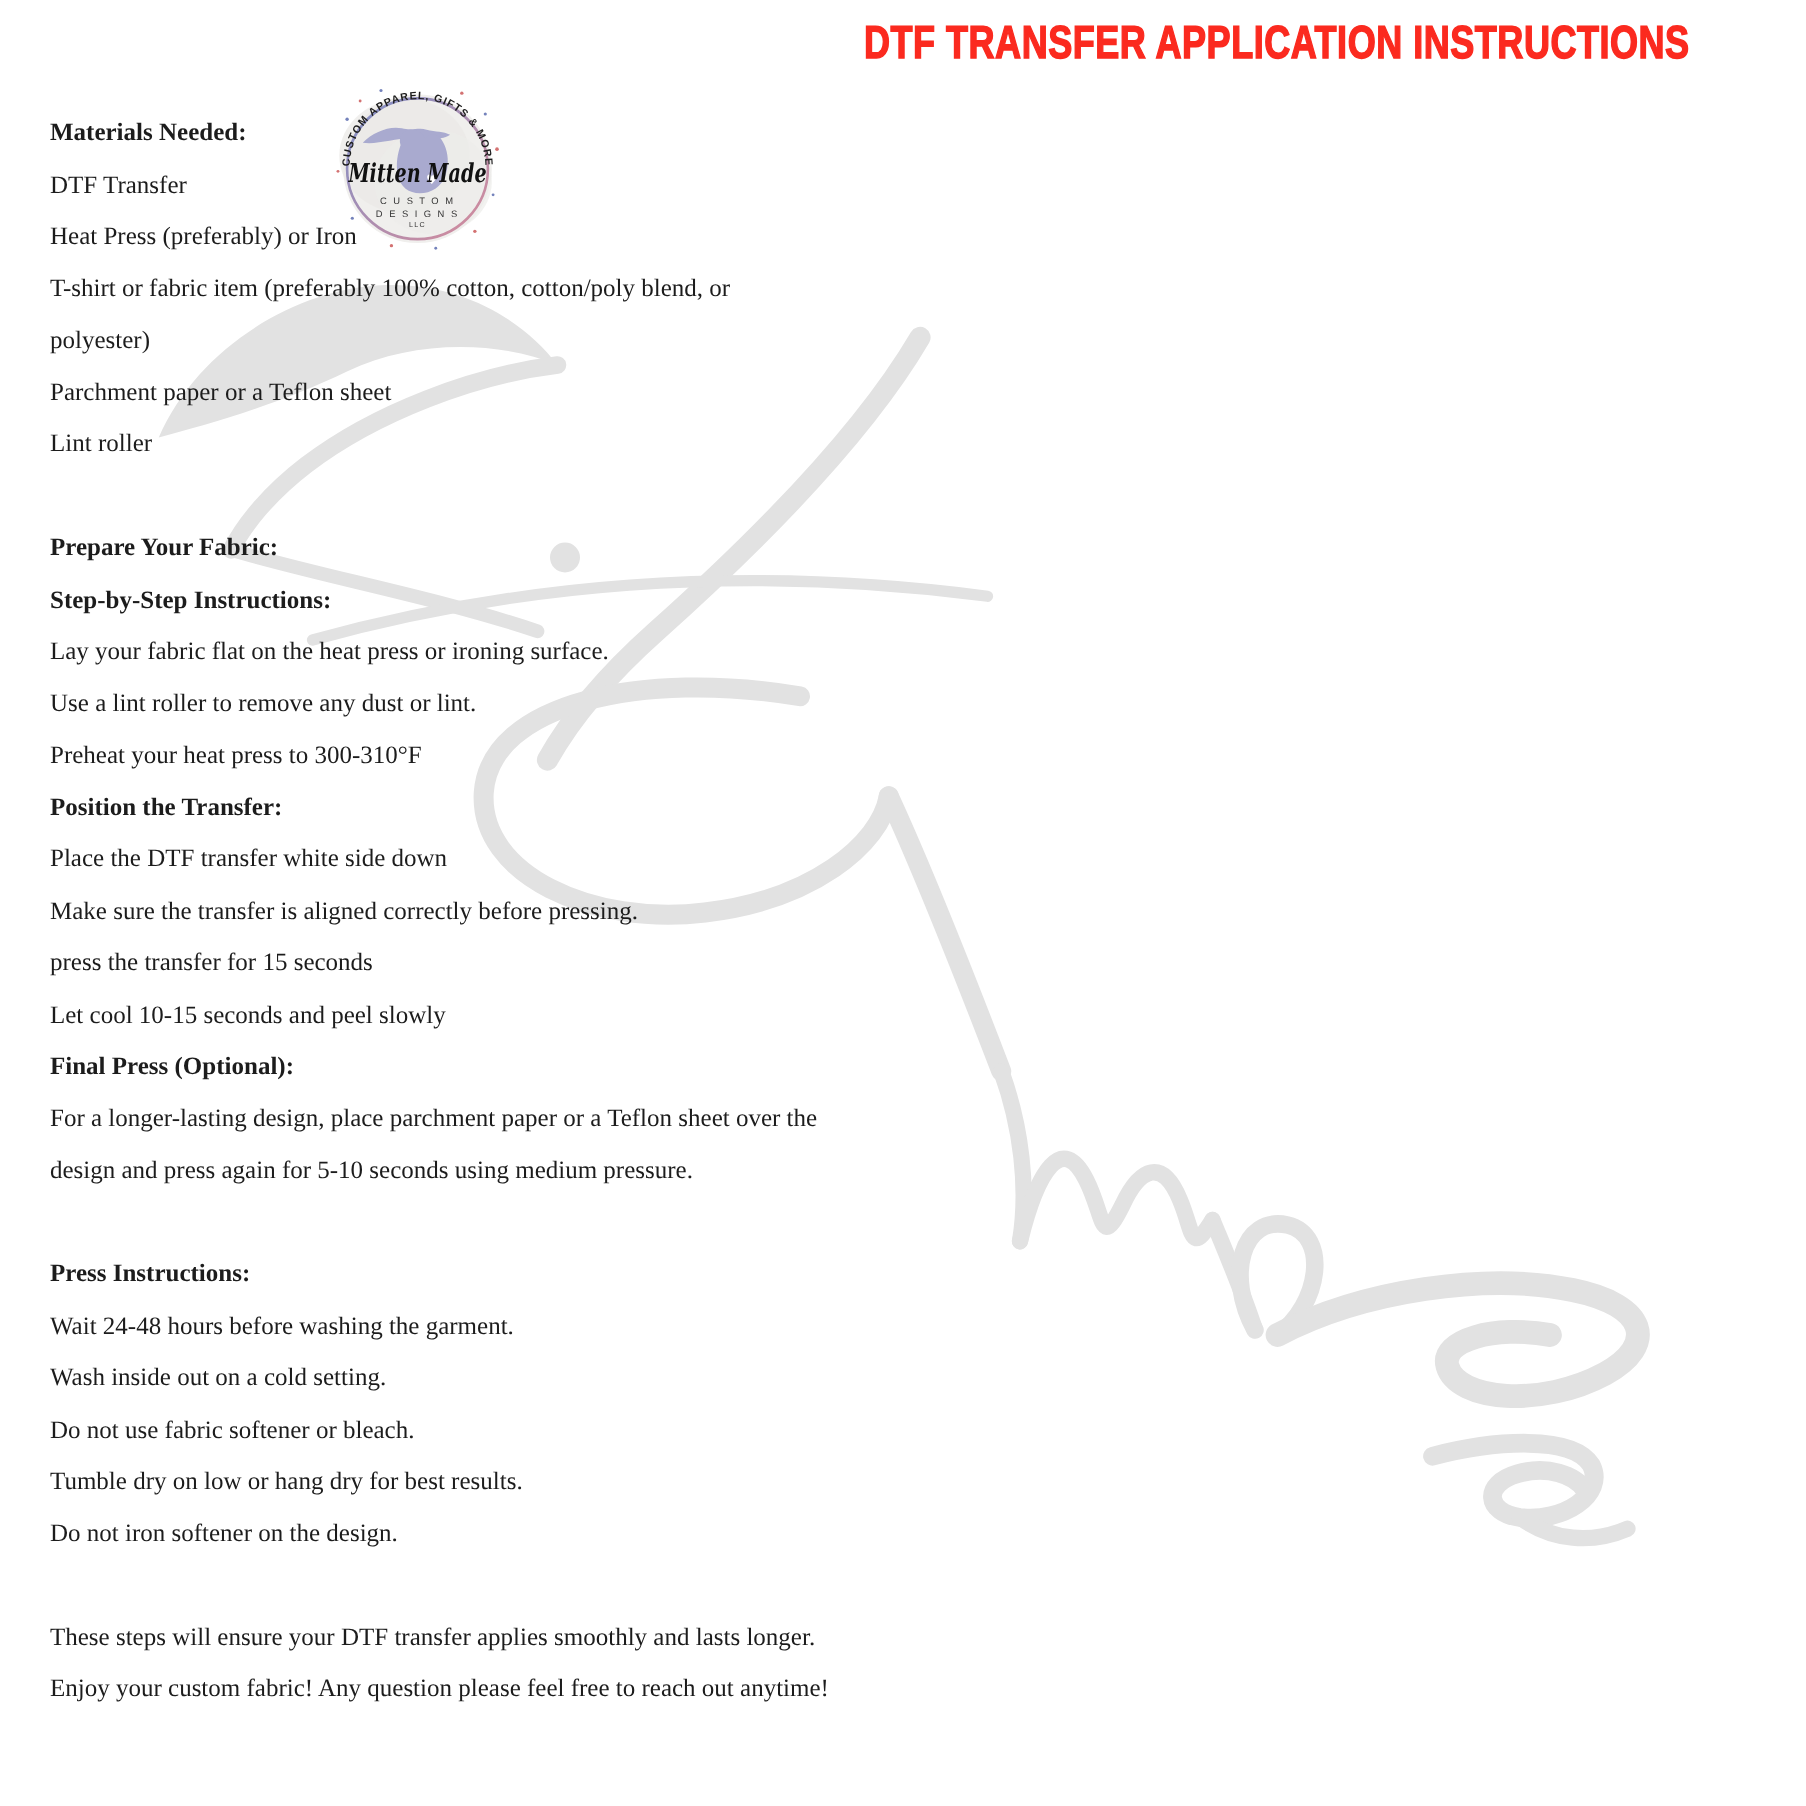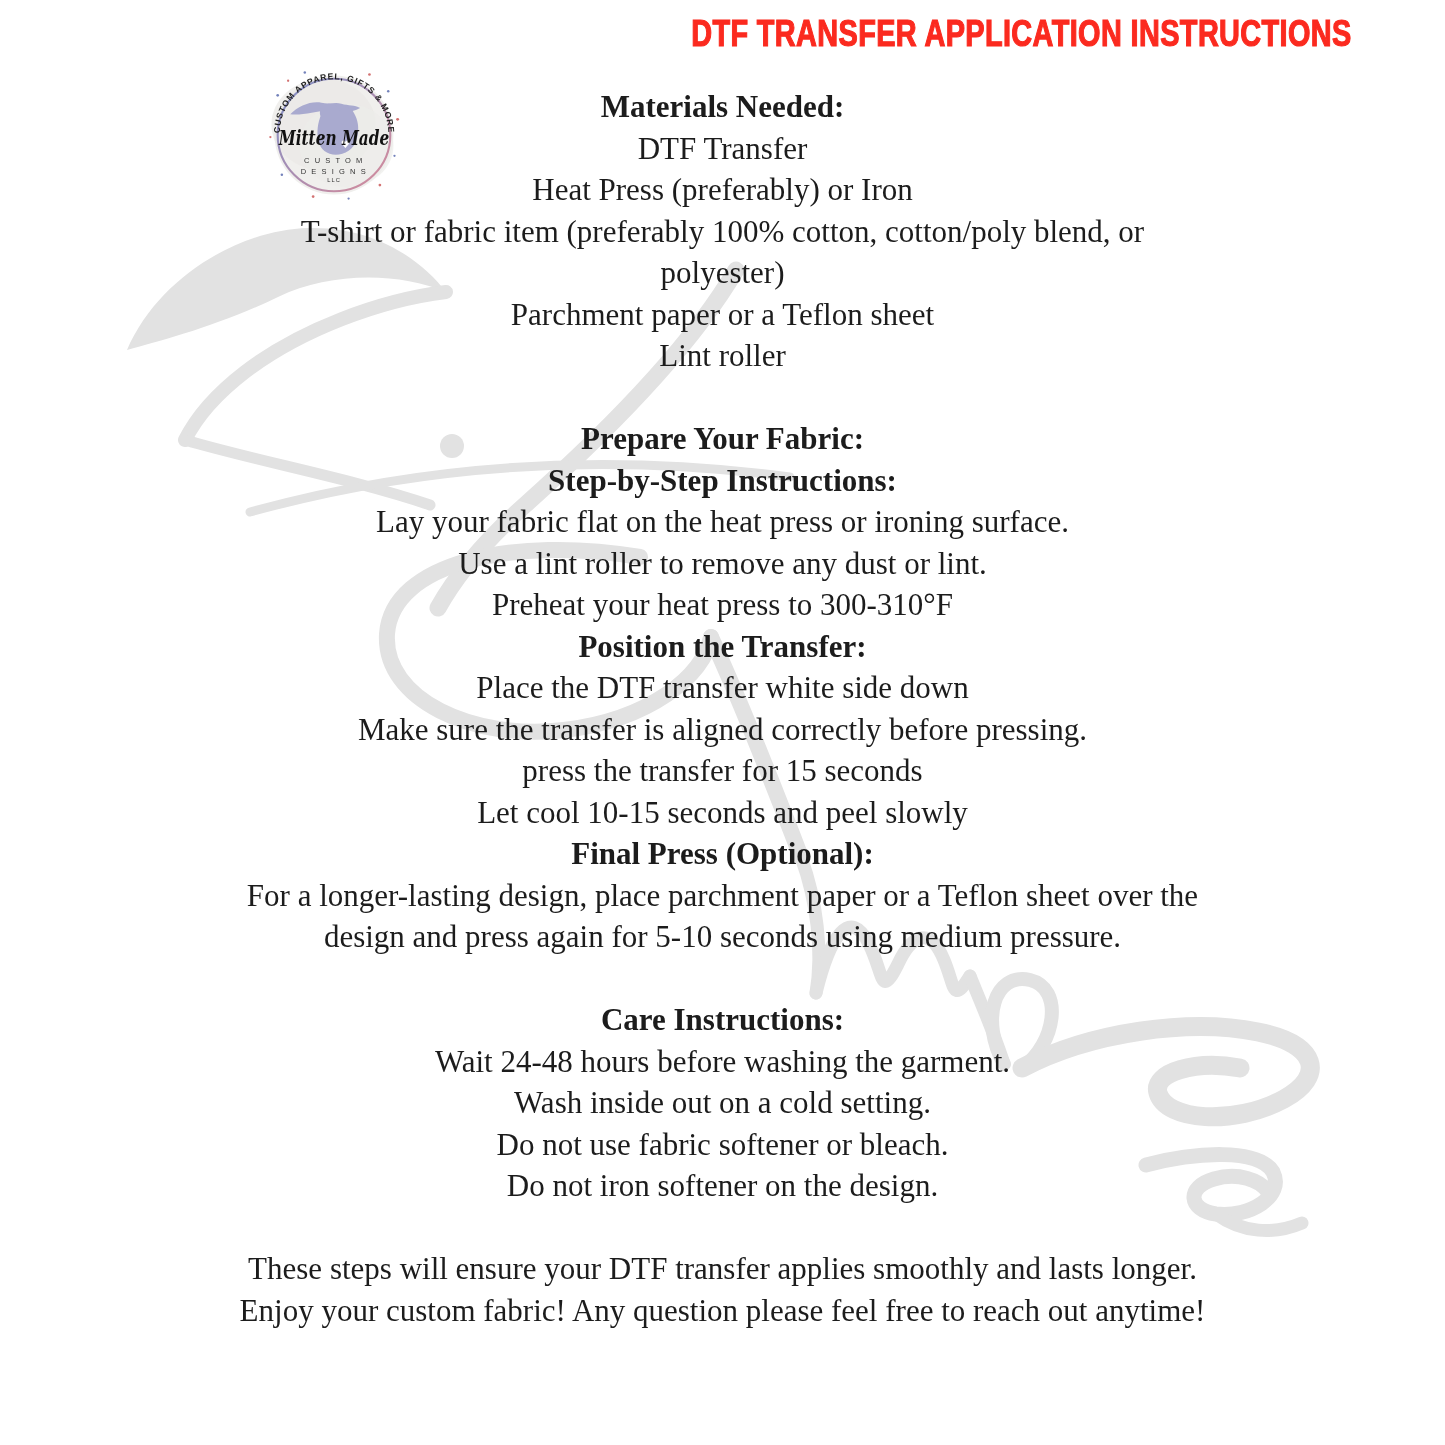--- a/index.html
+++ b/index.html
@@ -40,22 +40,22 @@
 
   
   .logo-wrap {
     position:absolute; left:261px; top:62px;
     width:146px; height:146px; z-index:3;
   }
 
   
   .content {
     position:absolute; top:86px; left:40px; right:40px;
-    text-align:center;
-    font-size:31px;
+    text-align:left;
+    font-size:20px;
     line-height:41.5px;
     color:var(--body-color);
     z-index:2;
   }
   .content p { margin:0; white-space:nowrap; }
   .content p.bold { font-weight:700; }
   .content p.gap { height:41.5px; }
 </style>
 </head>
 <body>
@@ -158,21 +158,22 @@
     <p class="normal">Preheat your heat press to 300-310°F</p>
     <p class="bold">Position the Transfer:</p>
     <p class="normal">Place the DTF transfer white side down</p>
     <p class="normal">Make sure the transfer is aligned correctly before pressing.</p>
     <p class="normal">press the transfer for 15 seconds</p>
     <p class="normal">Let cool 10-15 seconds and peel slowly</p>
     <p class="bold">Final Press (Optional):</p>
     <p class="normal">For a longer-lasting design, place parchment paper or a Teflon sheet over the</p>
     <p class="normal">design and press again for 5-10 seconds using medium pressure.</p>
     <p class="gap">&nbsp;</p>
-    <p class="bold">Care Instructions:</p>
+    <p class="bold">Press Instructions:</p>
     <p class="normal">Wait 24-48 hours before washing the garment.</p>
     <p class="normal">Wash inside out on a cold setting.</p>
     <p class="normal">Do not use fabric softener or bleach.</p>
+    <p class="normal">Tumble dry on low or hang dry for best results.</p>
     <p class="normal">Do not iron softener on the design.</p>
     <p class="gap">&nbsp;</p>
     <p class="normal">These steps will ensure your DTF transfer applies smoothly and lasts longer.</p>
     <p class="normal">Enjoy your custom fabric! Any question please feel free to reach out anytime!</p>
   </div>
 
 </body></html>

